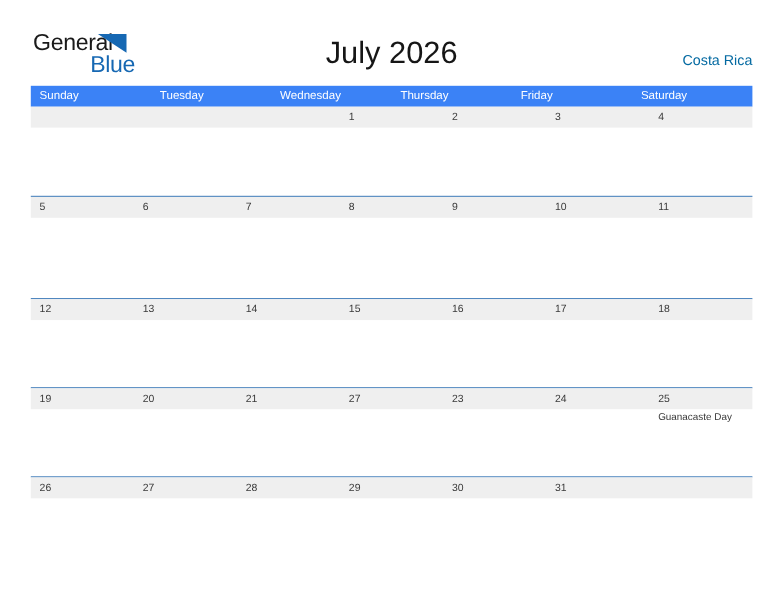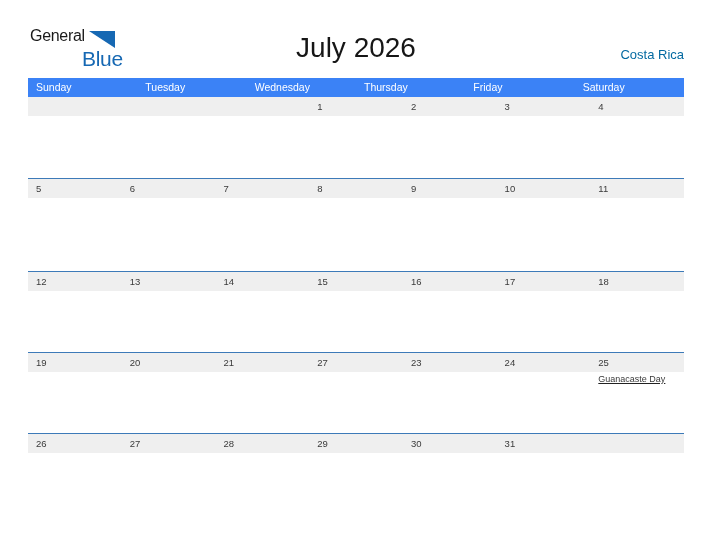--- a/index.html
+++ b/index.html
@@ -31,21 +31,21 @@
     top: 28px;
     width: 110px;
     height: 44px;
     line-height: 1;
     user-select: none;
   }
   .brand-line1 {
     position: absolute;
     left: 0;
     top: 0;
-    font-size: 16px;
+    font-size: 21px;
     letter-spacing: -0.3px;
     color: #1a1a1a;
     font-family: "Liberation Sans", sans-serif;
   }
   .brand-triangle {
     position: absolute;
     left: 59px;
     top: 3px;
     width: 0;
     height: 0;
@@ -137,21 +137,20 @@
     height: 19px;
     line-height: 19px;
     padding-left: 8px;
     font-size: 9.5px;
     color: #3a3a3a;
     font-family: "Liberation Sans", sans-serif;
   }
   .day-events {
     padding-left: 8px;
     padding-top: 2px;
-    text-decoration: underline;
   }
   .event-text {
     display: block;
     font-size: 9px;
     line-height: 11px;
     color: #3a3a3a;
     font-family: "Liberation Sans", sans-serif;
     white-space: nowrap;
   }
 

